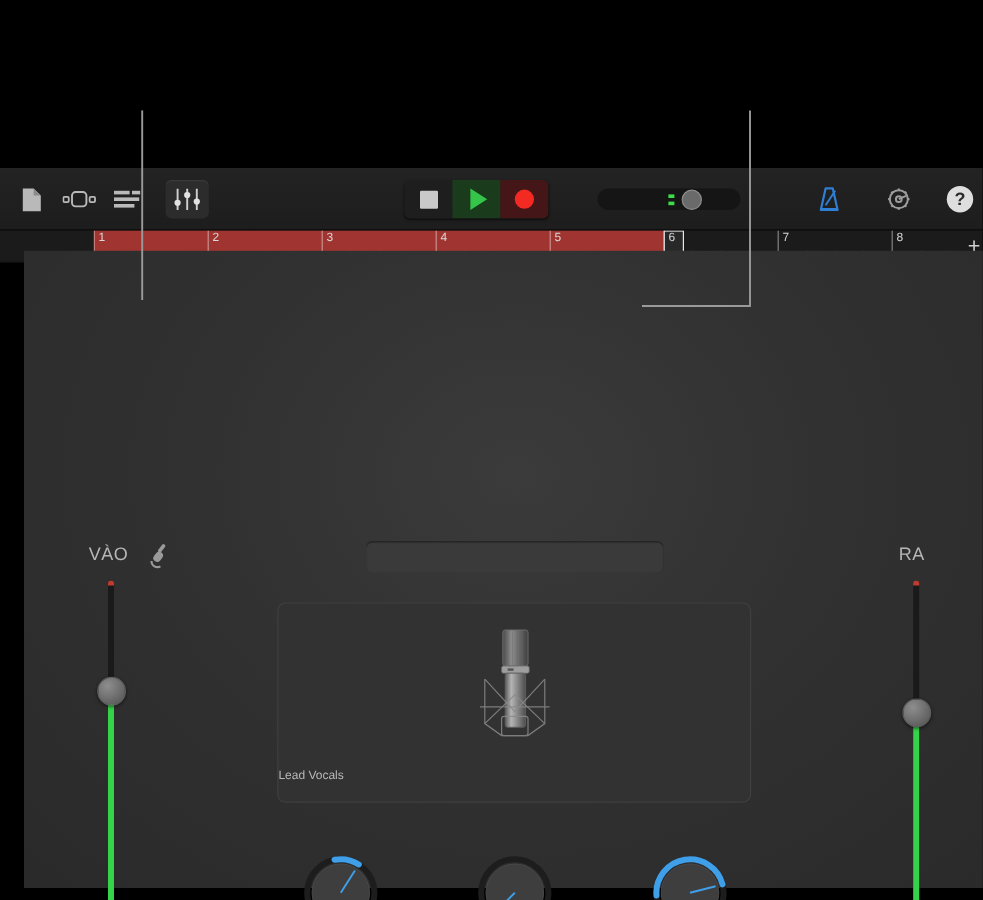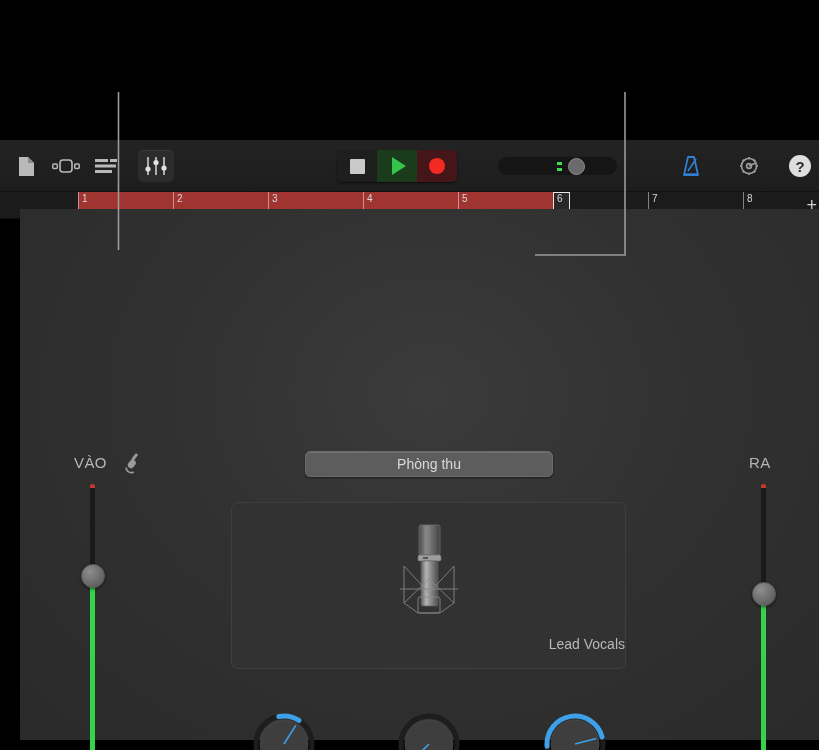--- a/index.html
+++ b/index.html
@@ -88,22 +88,22 @@
             box-shadow: inset 0 1px 1px rgba(0,0,0,.45); }
   .seg { flex:1; display:flex; align-items:center; justify-content:center;
          font-size:14px; color:#9b9b9b; border-radius:5px; }
   .seg.active { background:#5d5d5d; color:#d9d9d9;
                 box-shadow: 0 1px 2px rgba(0,0,0,.5), inset 0 1px 0 rgba(255,255,255,.13);
                 border:1px solid #6b6b6b; }
 
   
   .patch { position:absolute; left:211px; top:293px; width:395px; height:167px;
            background:#323232; border:1px solid #3f3f3f; border-radius:7px; }
-  .patch-name { position:absolute; left:0; right:0; bottom:16px; text-align:right;
-                font-size:14px; color:#b8b8b8; }
+  .patch-name { position:absolute; left:0; right:0; bottom:16px; text-align:left;
+                font-size:10px; color:#b8b8b8; }
 
   
   .meter { position:absolute; width:5px; border-radius:2px; }
   .meter-track { position:absolute; width:5px; background:#1a1a1a; border-radius:2px; left:0; top:0; }
   .meter-fill { position:absolute; width:5px; background:#35d34a; border-radius:2px; left:0; }
   .meter-clip { position:absolute; left:0; width:5px; height:4px; background:#c13a2e; border-radius:2px 2px 0 0; }
   .meter-knob { position:absolute; width:24px; height:24px; border-radius:50%;
                 background: radial-gradient(circle at 35% 30%, #8e8e8e, #636363 70%, #4e4e4e);
                 border:1px solid #5c5c5c; box-shadow:0 1px 3px rgba(0,0,0,.6); }
 
@@ -286,21 +286,20 @@
     <span class="lbl-io" style="left:729px; top:245px;">RA</span>
 
     <div class="meter" style="left:741px; top:275px; height:355px;">
       <div class="meter-track" style="height:355px;"></div>
       <div class="meter-clip" style="top:0;"></div>
       <div class="meter-fill" id="out-fill" style="top: 110.05px; height: 244.95px;"></div>
     </div>
     <div class="meter-knob" id="out-knob" style="left: 731.5px; top: 373.05px;"></div>
 
     <div class="segctl">
-      <div class="seg active">Phòng thu</div>
     </div>
 
     <div class="patch">
       <svg style="position:absolute; left:50%; top:18px; transform:translateX(-50%);" width="74" height="108" viewBox="0 0 74 108">
         <defs>
           <linearGradient id="mg" x1="0" y1="0" x2="1" y2="0">
             <stop offset="0" stop-color="#5c5c5c"></stop>
             <stop offset="0.3" stop-color="#b4b4b4"></stop>
             <stop offset="0.55" stop-color="#8f8f8f"></stop>
             <stop offset="1" stop-color="#4d4d4d"></stop>

